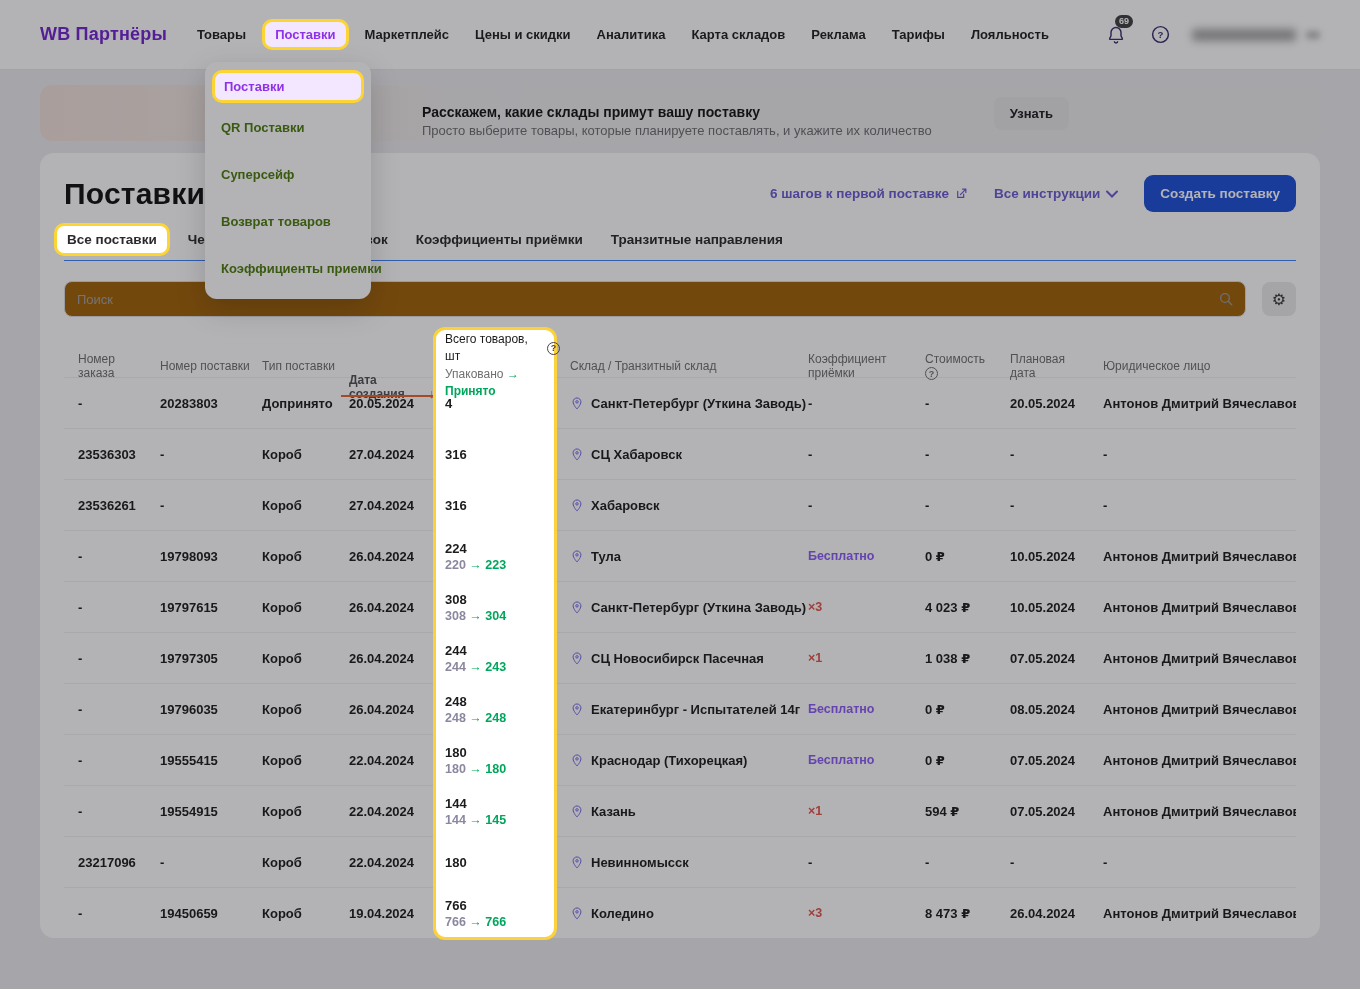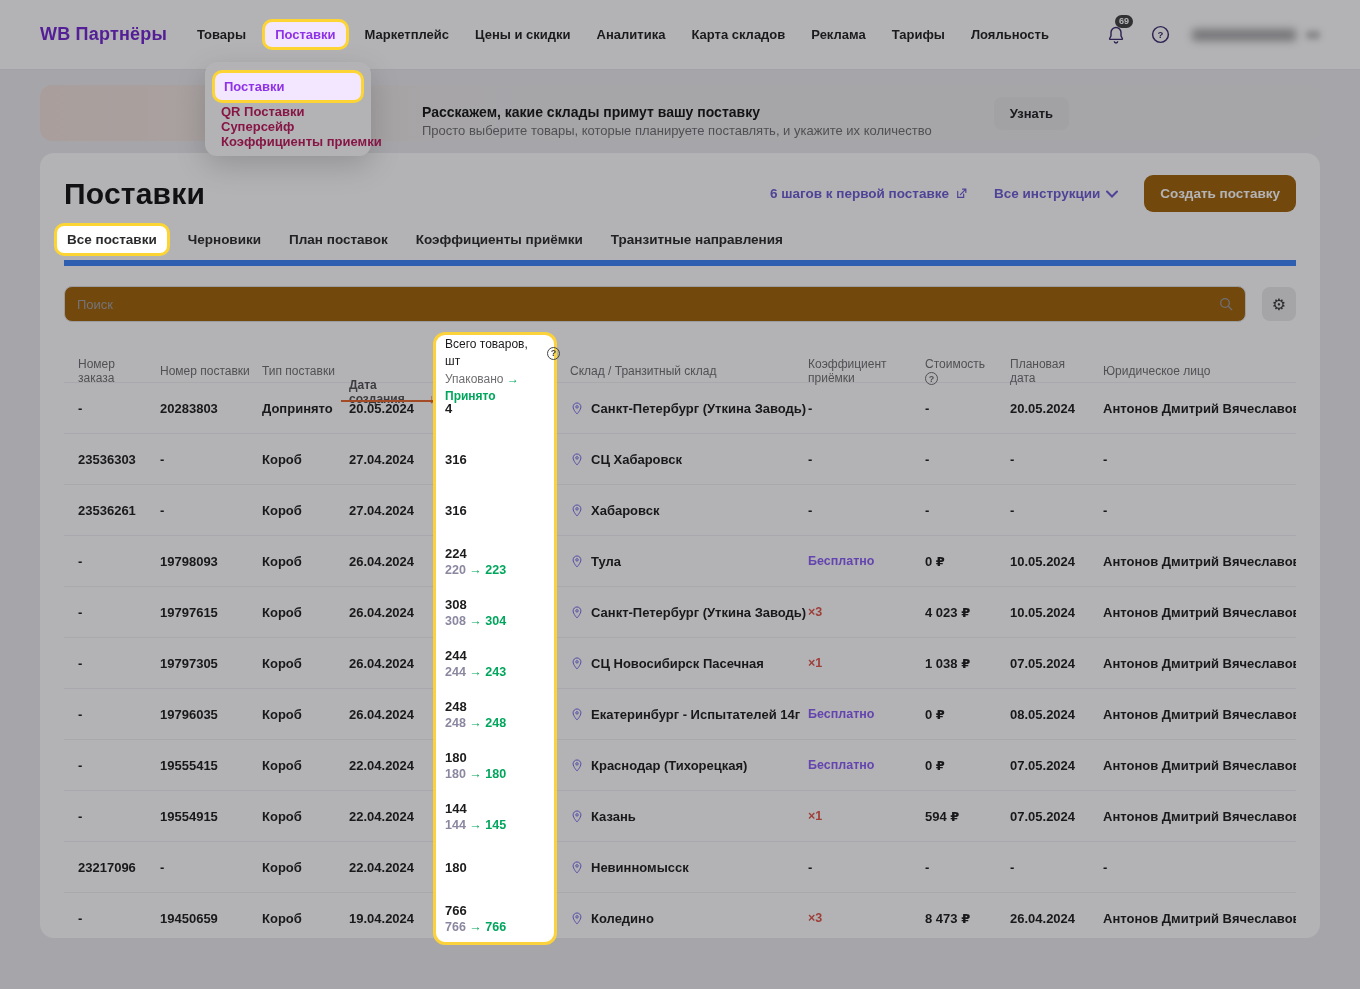--- a/index.html
+++ b/index.html
@@ -36,25 +36,25 @@
   .banner-sub { font-size:13px; color:#6e6e70; margin-top:3px; }
   .banner-btn { margin-left:62px; background:#e6e6e8; border:none; border-radius:8px; padding:9px 16px;
     font-size:13px; font-weight:600; color:#202022; cursor:pointer; font-family:inherit; }
 
   
   .card { margin:12px 40px 0; background:#fff; border-radius:14px; padding:22px 24px 0; height:785px; }
   .title-row { display:flex; align-items:center; }
   .page-title { font-size:30px; font-weight:800; color:#111; letter-spacing:.2px; }
   .title-right { margin-left:auto; display:flex; align-items:center; gap:26px; }
   .link { color:#6b5bd2; font-size:13.5px; font-weight:700; display:flex; align-items:center; gap:6px; cursor:pointer; white-space:nowrap; }
-  .create-btn { background:#a16207; color:#fff; border:none; border-radius:9px; padding:11px 16px;
+  .create-btn { background:#1d4ed8; color:#fff; border:none; border-radius:9px; padding:11px 16px;
     font-size:13.5px; font-weight:700; cursor:pointer; font-family:inherit; }
 
   
-  .tabs { margin-top:20px; display:flex; gap:28px; border-bottom:6px solid #3b82f6; padding-bottom:13px; }
+  .tabs { margin-top:20px; display:flex; gap:28px; border-bottom:1px solid #3b82f6; padding-bottom:13px; }
   .tab { font-size:13.5px; font-weight:600; color:#2a2a2c; cursor:pointer; white-space:nowrap; }
   .tab.highlight { border:3px solid #fcd535; border-radius:10px; background:#fff; padding:6px 10px; font-weight:700; margin:-9px -10px; }
 
   
   .filter-row { margin-top:20px; display:flex; align-items:center; gap:16px; }
   .search-wrap { flex:1; position:relative; }
   .search-input { width:100%; height:36px; border:1px solid #dedee1; border-radius:8px; padding:0 38px 0 12px;
     font-size:13px; font-family:inherit; color:#1c1c1e; background:#a16207; outline:none; }
   .search-input::placeholder { color:#a2a2a6; }
   .search-icon { position:absolute; right:12px; top:10px; }
@@ -89,21 +89,21 @@
   .coef-free { color:#8b5cf6; font-size:12.5px; }
   .coef-paid { color:#e0544a; font-size:12.5px; }
   .cell-legal { white-space:nowrap; }
 
   .col-frame { position:absolute; left:369px; width:124px; top:-4px; bottom:-2px; background:#fff;
     border:3px solid #fbd23c; border-radius:12px; z-index:108; }
 
   
   .dropdown { position:absolute; left:205px; top:62px; width:166px; background:#fff; border-radius:12px;
     box-shadow:0 10px 30px rgba(0,0,0,.18); padding:5px 0 7px; }
-  .dd-item { padding:0 16px; font-size:13px; font-weight:600; color:#be185d; cursor:pointer; white-space:nowrap; }
+  .dd-item { padding:16px 16px; font-size:13px; font-weight:600; color:#4d7c0f; cursor:pointer; white-space:nowrap; }
   .dd-item.highlight { margin:3px 7px 1px; padding:6px 9px; background:#f2e7fe; color:#8e32e8;
     border:3px solid #fcd535; border-radius:10px; }
 </style>
 </head>
 <body>
 
 <div class="topbar">
   <div class="logo">WB Партнёры</div>
   <div class="nav">
     <div class="nav-item">Товары</div>
@@ -444,16 +444,17 @@
           <div class="td cell-legal">Антонов Дмитрий Вячеславович И</div>
         </div>
       </div>
   </div>
 </div>
 
 <div class="dropdown">
   <div class="dd-item highlight hl">Поставки</div>
   <div class="dd-item">QR Поставки</div>
   <div class="dd-item">Суперсейф</div>
+  <div class="dd-item">Возврат товаров</div>
   <div class="dd-item">Коэффициенты приемки</div>
 </div>
 
 <div class="dim-overlay"></div>
 
 </body></html>

